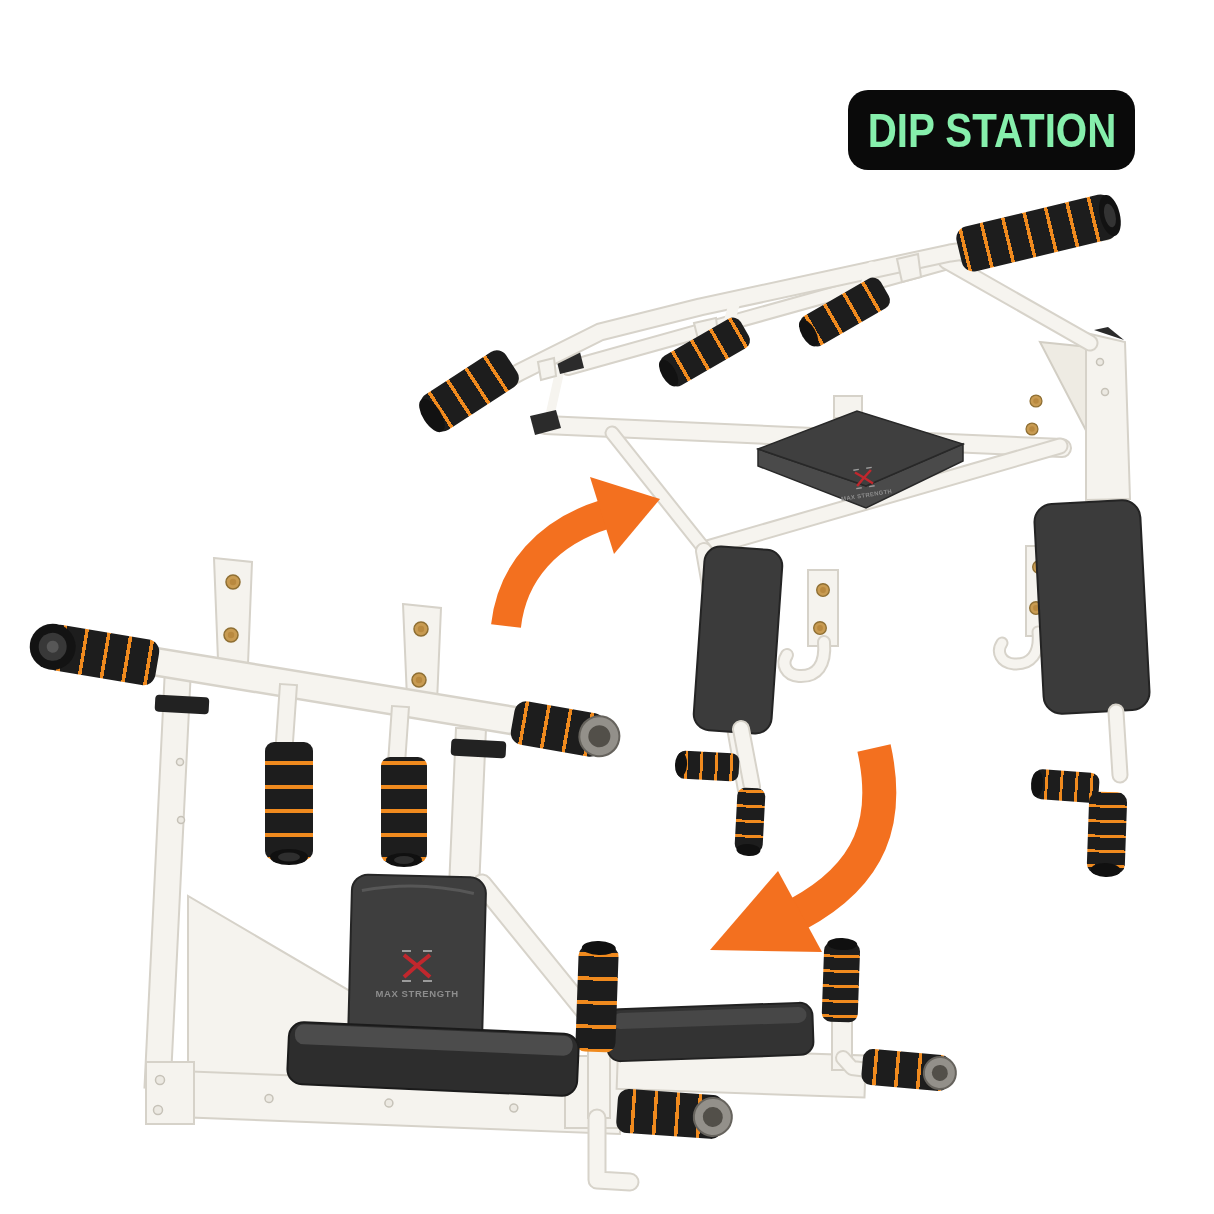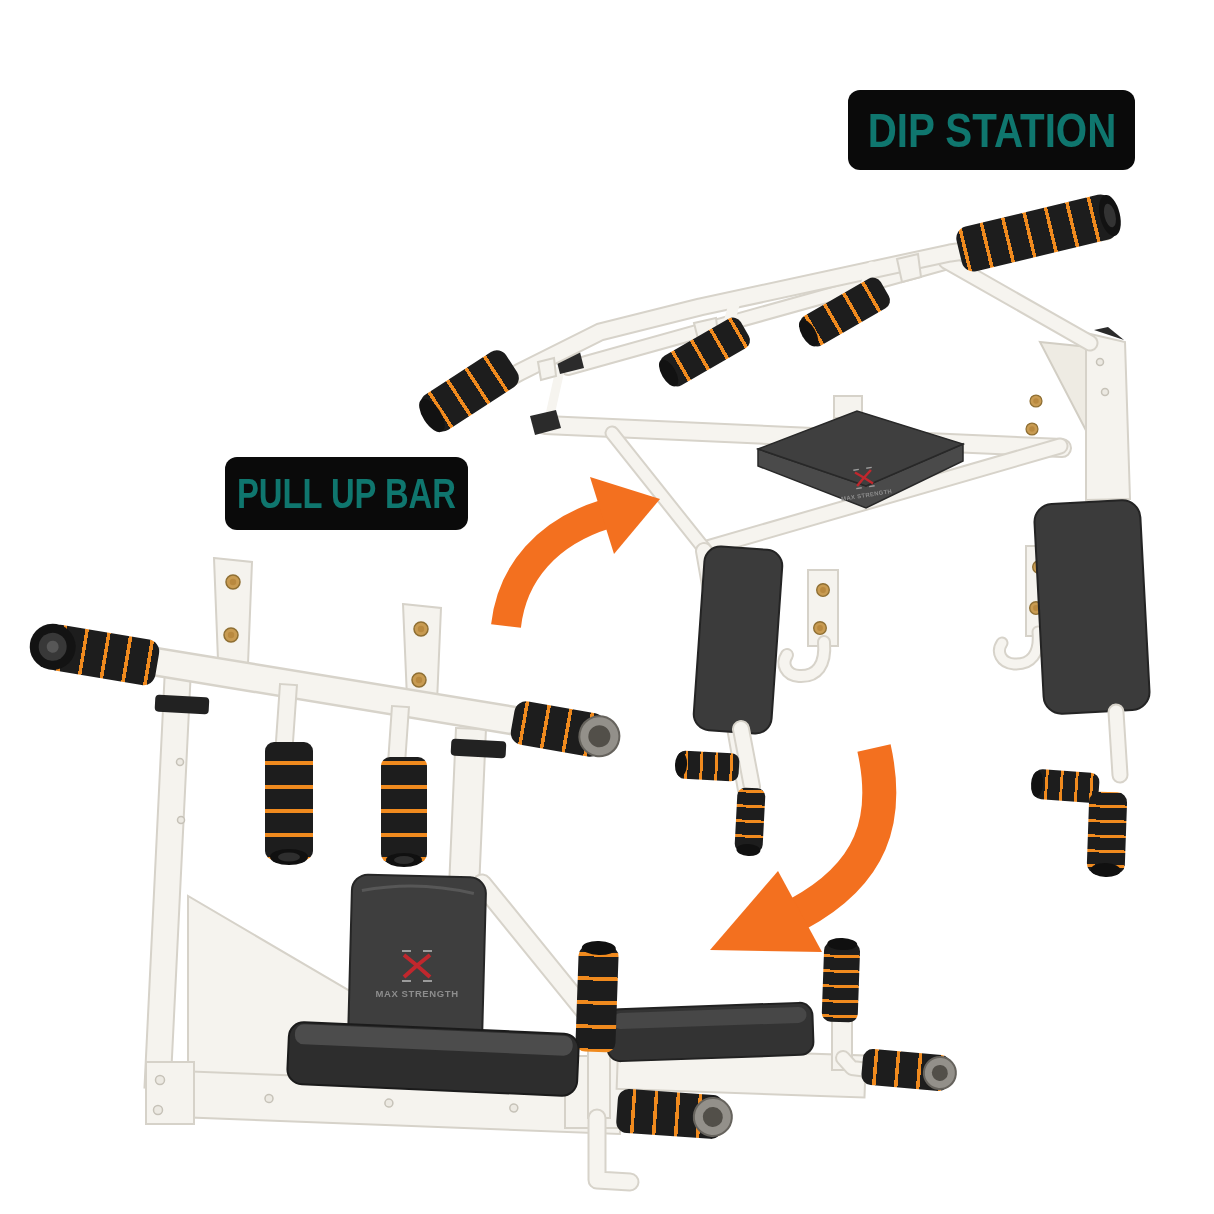--- a/index.html
+++ b/index.html
@@ -9,22 +9,22 @@
   }
   .art{position:absolute;left:0;top:0;}
   
   .headline{position:absolute;left:102px;top:69px;color:#131313;}
   .hl1{font-size:85px;font-weight:bold;line-height:85px;white-space:nowrap;
        display:inline-block;transform:scaleX(0.57);transform-origin:0 50%;letter-spacing:0px;}
   .hl2{position:absolute;left:2px;top:84px;font-size:138px;font-weight:bold;line-height:138px;
        white-space:nowrap;display:inline-block;transform:scaleX(0.76);transform-origin:0 50%;}
   .hl2 .in{color:#F3701F;margin:0 0.20em;}
   
-  .badge{position:absolute;background:#0A0A0A;border-radius:12px;display:flex;
-         align-items:center;justify-content:center;color:#0f766e;font-weight:bold;}
+  .badge{position:absolute;background:#0A0A0A;border-radius:20px;display:flex;
+         align-items:center;justify-content:center;color:#86efac;font-weight:bold;}
   .badge-dip{left:848px;top:90px;width:287px;height:80px;}
   .badge-dip span{font-size:48px;transform:scaleX(0.84);white-space:nowrap;display:inline-block;}
   .badge-pull{left:225px;top:457px;width:243px;height:73px;}
   .badge-pull span{font-size:42px;transform:scaleX(0.78);white-space:nowrap;display:inline-block;}
   
   .tO{stroke:#D7D3CA;fill:none;stroke-linecap:round;stroke-linejoin:round;}
   .tF{stroke:#F6F4EF;fill:none;stroke-linecap:round;stroke-linejoin:round;}
   .plate{fill:#F5F3EE;stroke:#D6D2C9;stroke-width:2;}
   .plateD{fill:#EEEBE3;stroke:#D2CEC4;stroke-width:2;}
   .boltc{fill:#C89B52;stroke:#8F6F33;stroke-width:1.5;}
@@ -313,17 +313,14 @@
     <g>
       <path class="arrowStroke" d="M874,748 C890,820 872,874 798,914" stroke-width="34"></path>
       <polygon class="arrow" points="710,950 778,871 822,952"></polygon>
     </g>
   </svg>
 
 
   <div class="badge badge-dip">
     <span>DIP STATION</span>
   </div>
-  <div class="badge badge-pull">
-    <span>PULL UP BAR</span>
-  </div>
 
 </div>
 
 </body></html>

